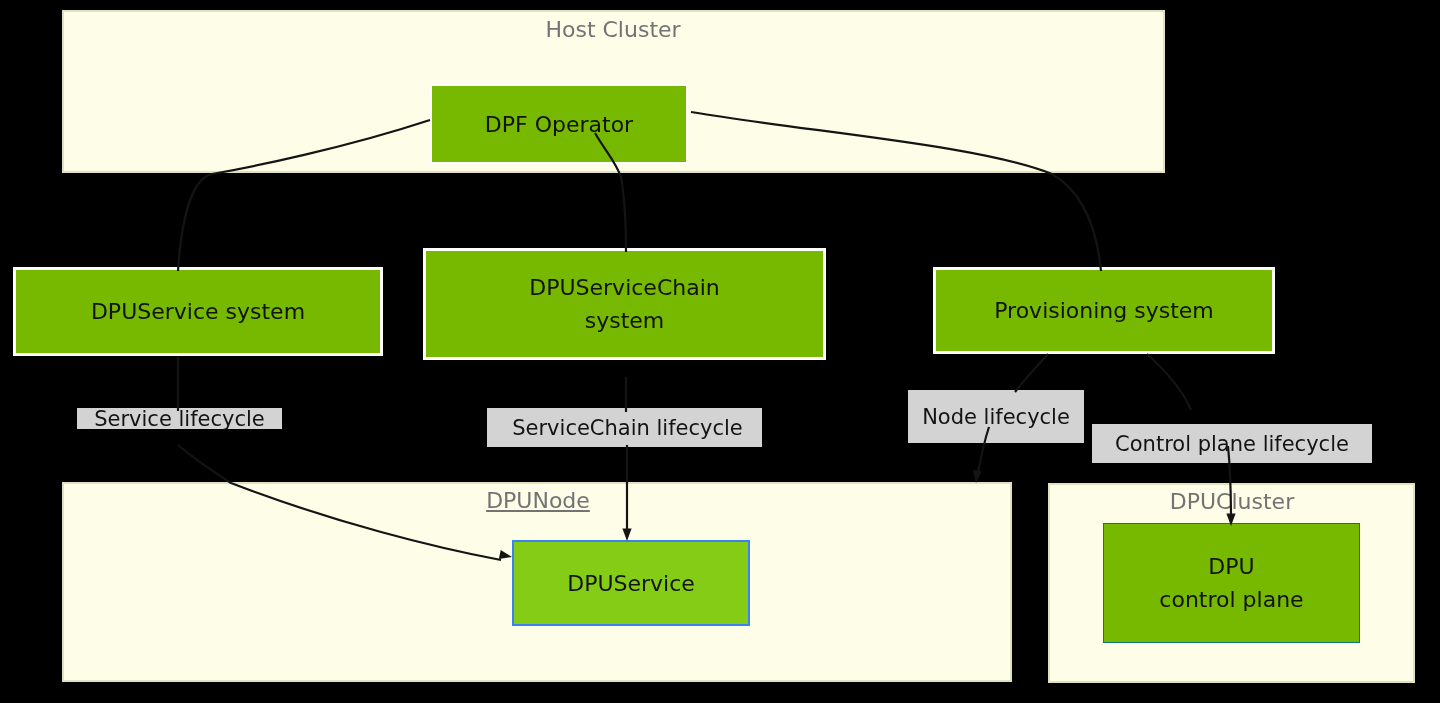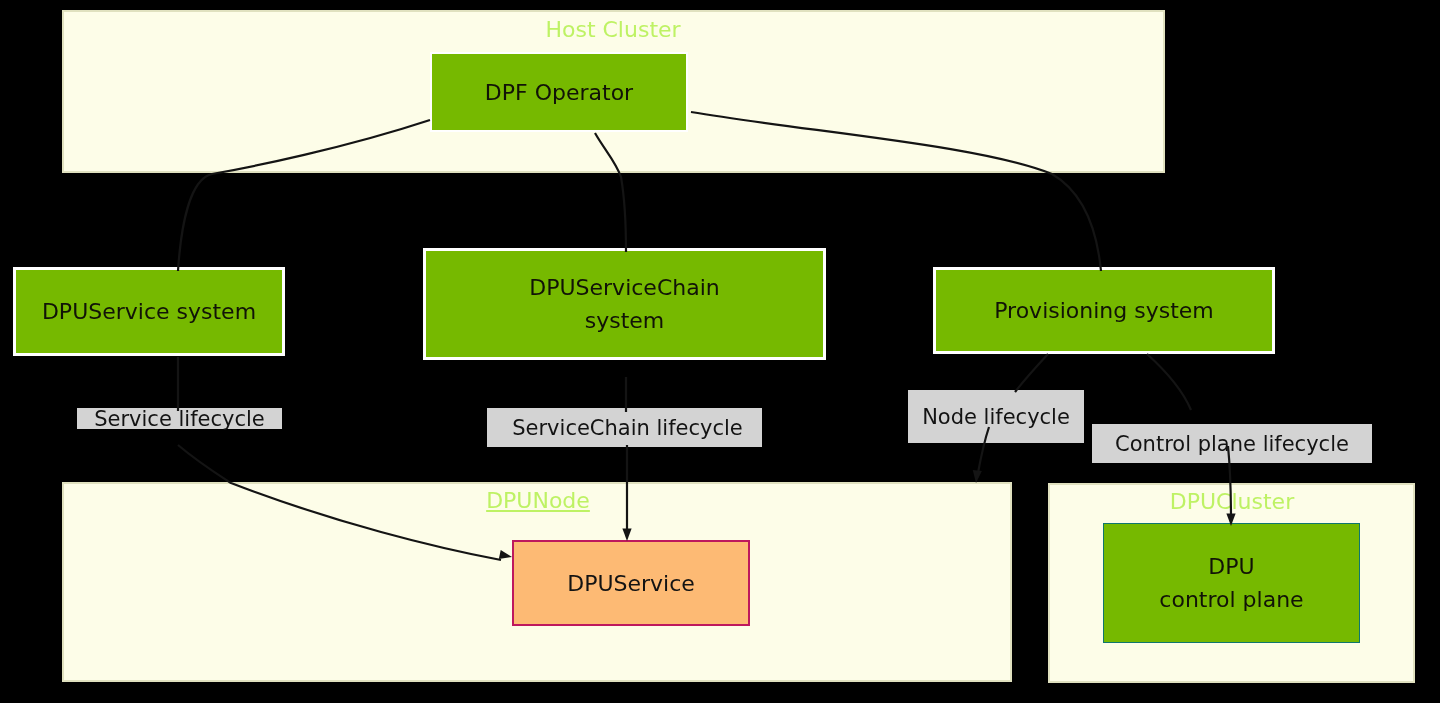--- a/index.html
+++ b/index.html
@@ -7,32 +7,32 @@
     position:relative; width:1440px; height:703px;
     background:#000000; overflow:hidden;
     font-family:"DejaVu Sans","Liberation Sans",sans-serif;
   }
   .cluster {
     position:absolute; background:#fdfde8;
     border:2px solid #e0e1bf; box-sizing:border-box; z-index:1;
   }
   .cluster-label {
     position:absolute; transform:translateX(-50%);
-    font-size:22px; color:#bef264; z-index:4; white-space:nowrap;
+    font-size:22px; color:#737373; z-index:4; white-space:nowrap;
   }
   .node-green {
     position:absolute; background:#76b900; box-sizing:border-box;
     display:flex; flex-direction:column; align-items:center; justify-content:center;
     text-align:center; font-size:22px; color:#111307; line-height:1.5; z-index:6;
   }
   .bw { border:3px solid #ffffff; }
-  .bw2 { border:2px solid #ffffff; }
+  .bw2 { border:2px solid #ffffff;margin-top:32px; }
   .bwp { border:1px solid #0f766e; }
   .node-gray {
-    position:absolute; background:#fdba74; border:2px solid #be185d;
+    position:absolute; background:#84cc16; border:2px solid #3b82f6;
     box-sizing:border-box; display:flex; align-items:center; justify-content:center;
     font-size:22px; color:#131313; z-index:6;
   }
   .edge-label {
     position:absolute; background:#d3d3d3; box-sizing:border-box;
     display:flex; align-items:center; justify-content:center;
     font-size:21px; color:#131313; white-space:nowrap; z-index:5;
   }
   svg.edges {
     position:absolute; left:0; top:0; z-index:20; pointer-events:none;
@@ -51,21 +51,21 @@
   <div class="cluster" style="left:62px; top:482px; width:950px; height:200px;"></div>
   <div class="cluster-label" style="left:538px; top:488px;text-decoration:underline;">DPUNode</div>
 
   <div class="cluster" style="left:1048px; top:483px; width:367px; height:200px;"></div>
   <div class="cluster-label" style="left:1232px; top:489px;">DPUCluster</div>
 
   <div class="node-green bw2" style="left:430px; top:52px; width:258px; height:80px;">
     <span>DPF Operator</span>
   </div>
 
-  <div class="node-green bw" style="left:13px; top:267px; width:272px; height:89px;">
+  <div class="node-green bw" style="left:13px; top:267px; width:370px; height:89px;">
     <span>DPUService system</span>
   </div>
 
   <div class="node-green bw" style="left:423px; top:248px; width:403px; height:112px;">
     <span>DPUServiceChain</span>
     <span>system</span>
   </div>
 
   <div class="node-green bw" style="left:933px; top:267px; width:342px; height:87px;">
     <span>Provisioning system</span>

